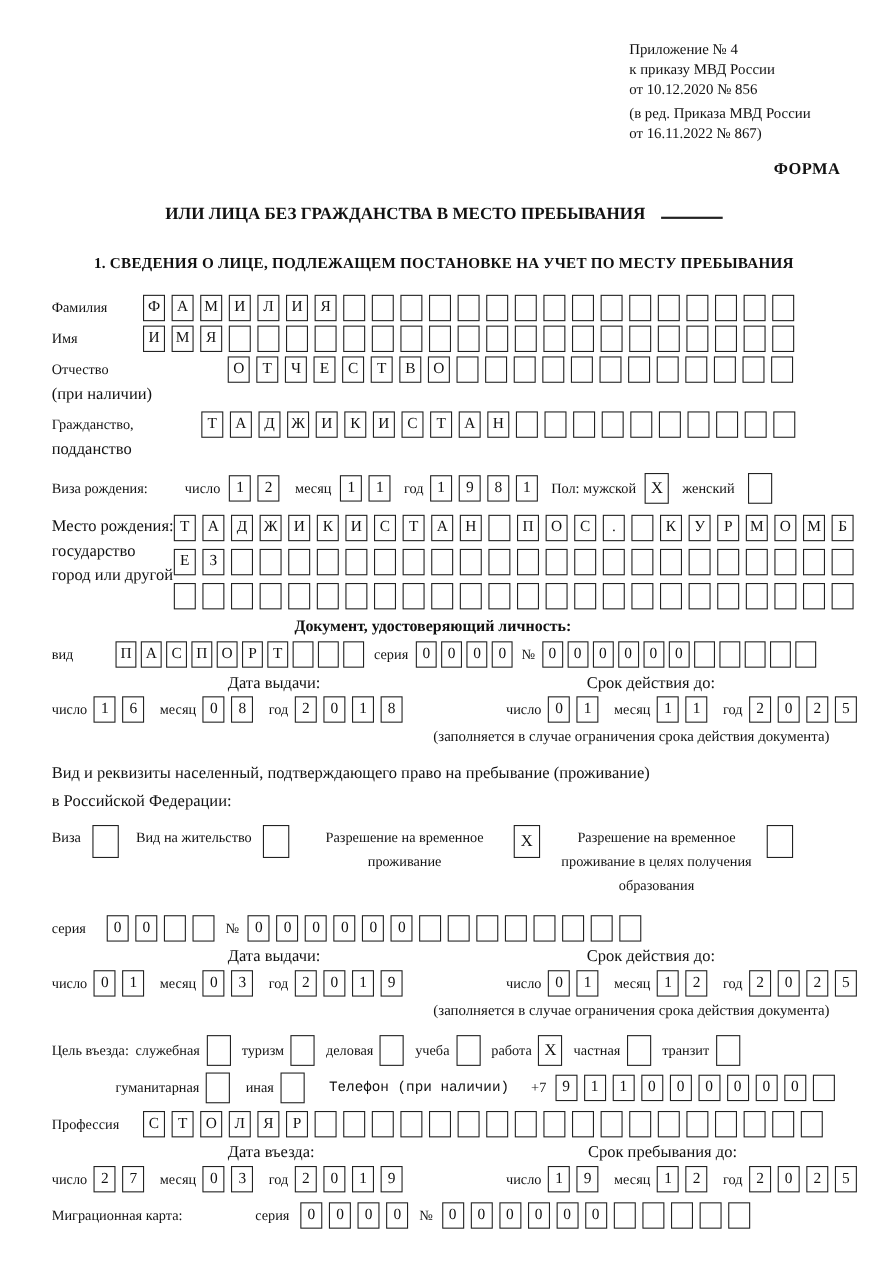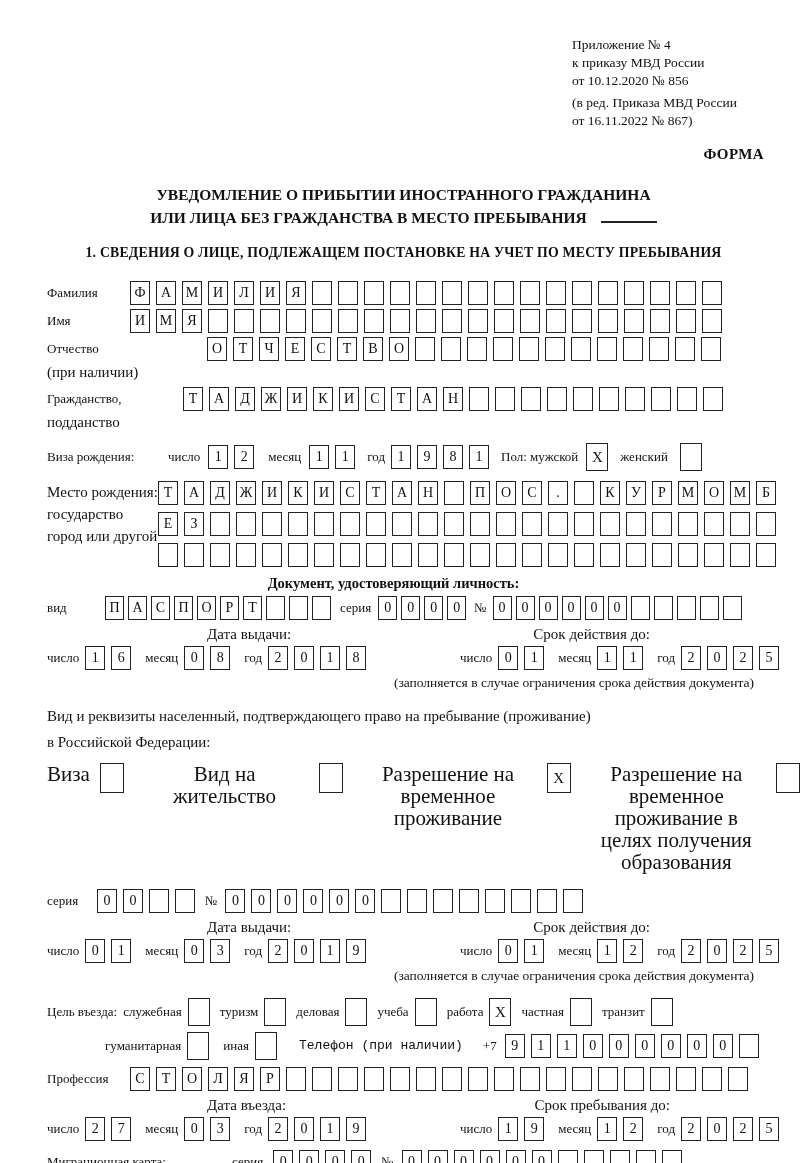--- a/index.html
+++ b/index.html
@@ -6,21 +6,21 @@
   body{width:800px;height:1163px;overflow:hidden;font-family:"Liberation Serif","DejaVu Serif",serif;color:#111;}
   .page{position:relative;width:800px;height:1163px;box-sizing:border-box;padding:36px 0 0 47px;}
 
   .appendix{width:195px;margin-left:auto;margin-right:33px;font-size:13.5px;line-height:18px;}
   .appendix .gap{margin-top:4px;}
   .forma{text-align:right;padding-right:36px;font-weight:bold;font-size:15px;margin-top:16px;letter-spacing:.4px;}
 
   .title{text-align:center;font-weight:bold;font-size:15.5px;line-height:23px;margin-top:20px;margin-right:40px;}
   .blank-line{display:inline-block;width:56px;border-bottom:2px solid #222;height:14px;margin-left:14px;}
 
-  .sec-heading{font-weight:bold;font-size:13.8px;margin-top:16px;text-align:center;margin-right:40px;letter-spacing:.2px;}
+  .sec-heading{font-weight:bold;font-size:13.8px;margin-top:26px;text-align:center;margin-right:40px;letter-spacing:.2px;}
 
   .frow{display:flex;align-items:flex-start;margin-top:4px;}
   .lbl{font-size:13px;line-height:24px;flex:none;}
   .sub{font-size:15px;line-height:22px;}
   .lblcol{flex:none;}
   .boxes{display:inline-flex;gap:6px;flex:none;}
   .boxes.tight{gap:4px;}
   .box{width:20px;height:24px;border:1.5px solid #222;box-sizing:border-box;display:inline-flex;align-items:center;justify-content:center;font-size:14px;flex:none;background:#fff;}
   .tight .box{width:19px;}
   .checkbox{width:22px;height:28px;border:1.5px solid #222;box-sizing:border-box;display:inline-flex;align-items:center;justify-content:center;font-size:15px;flex:none;background:#fff;}
@@ -37,21 +37,21 @@
   .datevals{display:flex;align-items:center;margin-top:2px;width:740px;}
   .dgroup{display:flex;align-items:center;gap:6px;}
   .dgroup .lbl{line-height:26px;}
   .dgroup .boxes{margin-right:8px;}
   .right-group{margin-left:auto;}
   .note{font-size:13.5px;margin-top:4px;margin-left:auto;width:440px;text-align:center;margin-right:6px;}
 
   .para{font-size:15px;line-height:26px;margin-top:12px;}
 
   .permits{display:flex;align-items:flex-start;margin-top:8px;}
-  .permits .opt{font-size:21px;line-height:22px;text-align:center;}
+  .permits .opt{font-size:13px;line-height:22px;text-align:center;}
   .permits .cb{margin-left:10px;margin-right:16px;}
 
   .purpose{display:flex;align-items:center;margin-top:14px;flex-wrap:nowrap;}
   .purpose .lbl{margin-right:6px;}
   .purpose .checkbox{margin-right:10px;}
 </style>
 </head>
 <body>
 
 <div class="page">
@@ -60,21 +60,20 @@
     <div>Приложение № 4</div>
     <div>к приказу МВД России</div>
     <div>от 10.12.2020 № 856</div>
     <div class="gap">(в ред. Приказа МВД России</div>
     <div>от 16.11.2022 № 867)</div>
   </div>
 
   <div class="forma">ФОРМА</div>
 
   <div class="title">
-    <div>УВЕДОМЛЕНИЕ О ПРИБЫТИИ ИНОСТРАННОГО ГРАЖДАНИНА</div>
     <div><span>ИЛИ ЛИЦА БЕЗ ГРАЖДАНСТВА В МЕСТО ПРЕБЫВАНИЯ</span><span class="blank-line"></span></div>
   </div>
 
   <div class="sec-heading">1. СВЕДЕНИЯ О ЛИЦЕ, ПОДЛЕЖАЩЕМ ПОСТАНОВКЕ НА УЧЕТ ПО МЕСТУ ПРЕБЫВАНИЯ</div>
 
   <div class="frow" style="margin-top:20px;">
     <div class="lbl w83">Фамилия</div>
     <div class="boxes">
         <span class="box">Ф</span>
         <span class="box">А</span>

